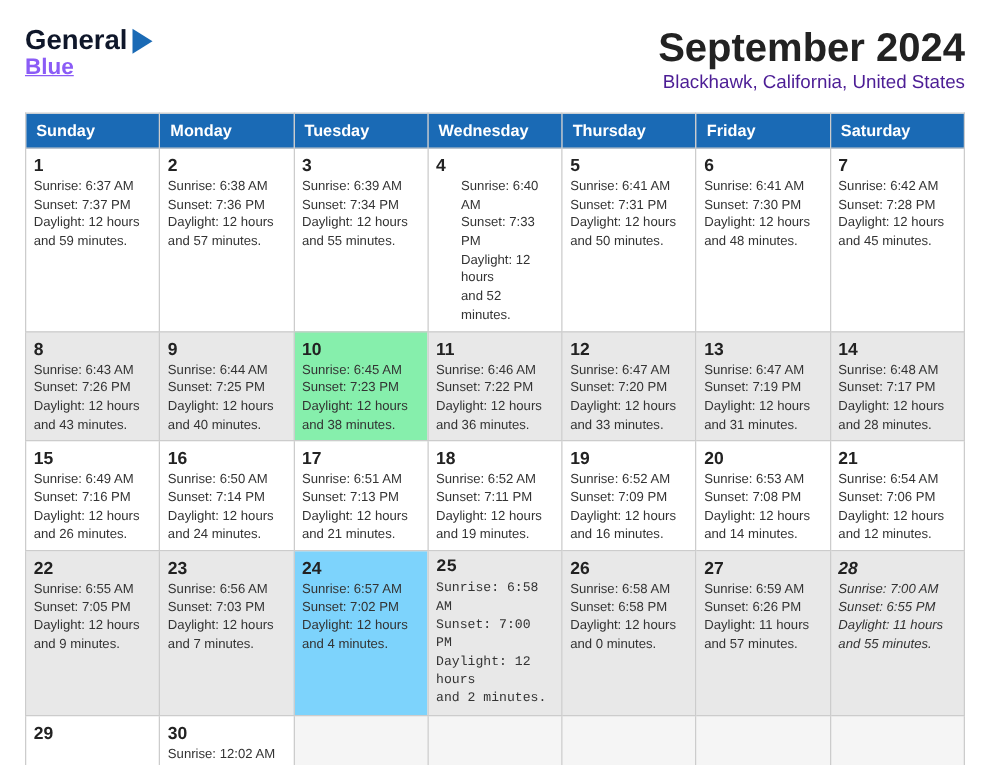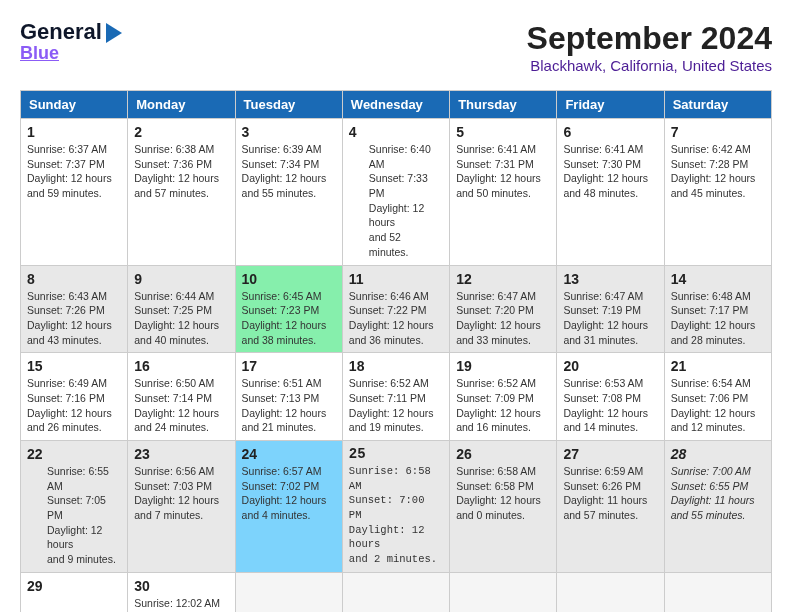--- a/index.html
+++ b/index.html
@@ -276,21 +276,21 @@
           <span class="day-number">21</span>
           <div class="day-info" style="white-space: pre-line;">Sunrise: 6:54 AM
 Sunset: 7:06 PM
 Daylight: 12 hours
 and 12 minutes.</div>
         </td>
       </tr>
       <tr class="row-shaded">
         <td style="background: rgb(232, 232, 232);">
           <span class="day-number">22</span>
-          <div class="day-info" style="white-space: pre-line; margin-left: 20px;">Sunrise: 6:55 AM
+          <div class="day-info" style="white-space: pre-line;">Sunrise: 6:55 AM
 Sunset: 7:05 PM
 Daylight: 12 hours
 and 9 minutes.</div>
         </td>
         <td style="background: rgb(232, 232, 232);">
           <span class="day-number">23</span>
           <div class="day-info" style="white-space: pre-line;">Sunrise: 6:56 AM
 Sunset: 7:03 PM
 Daylight: 12 hours
 and 7 minutes.</div>

